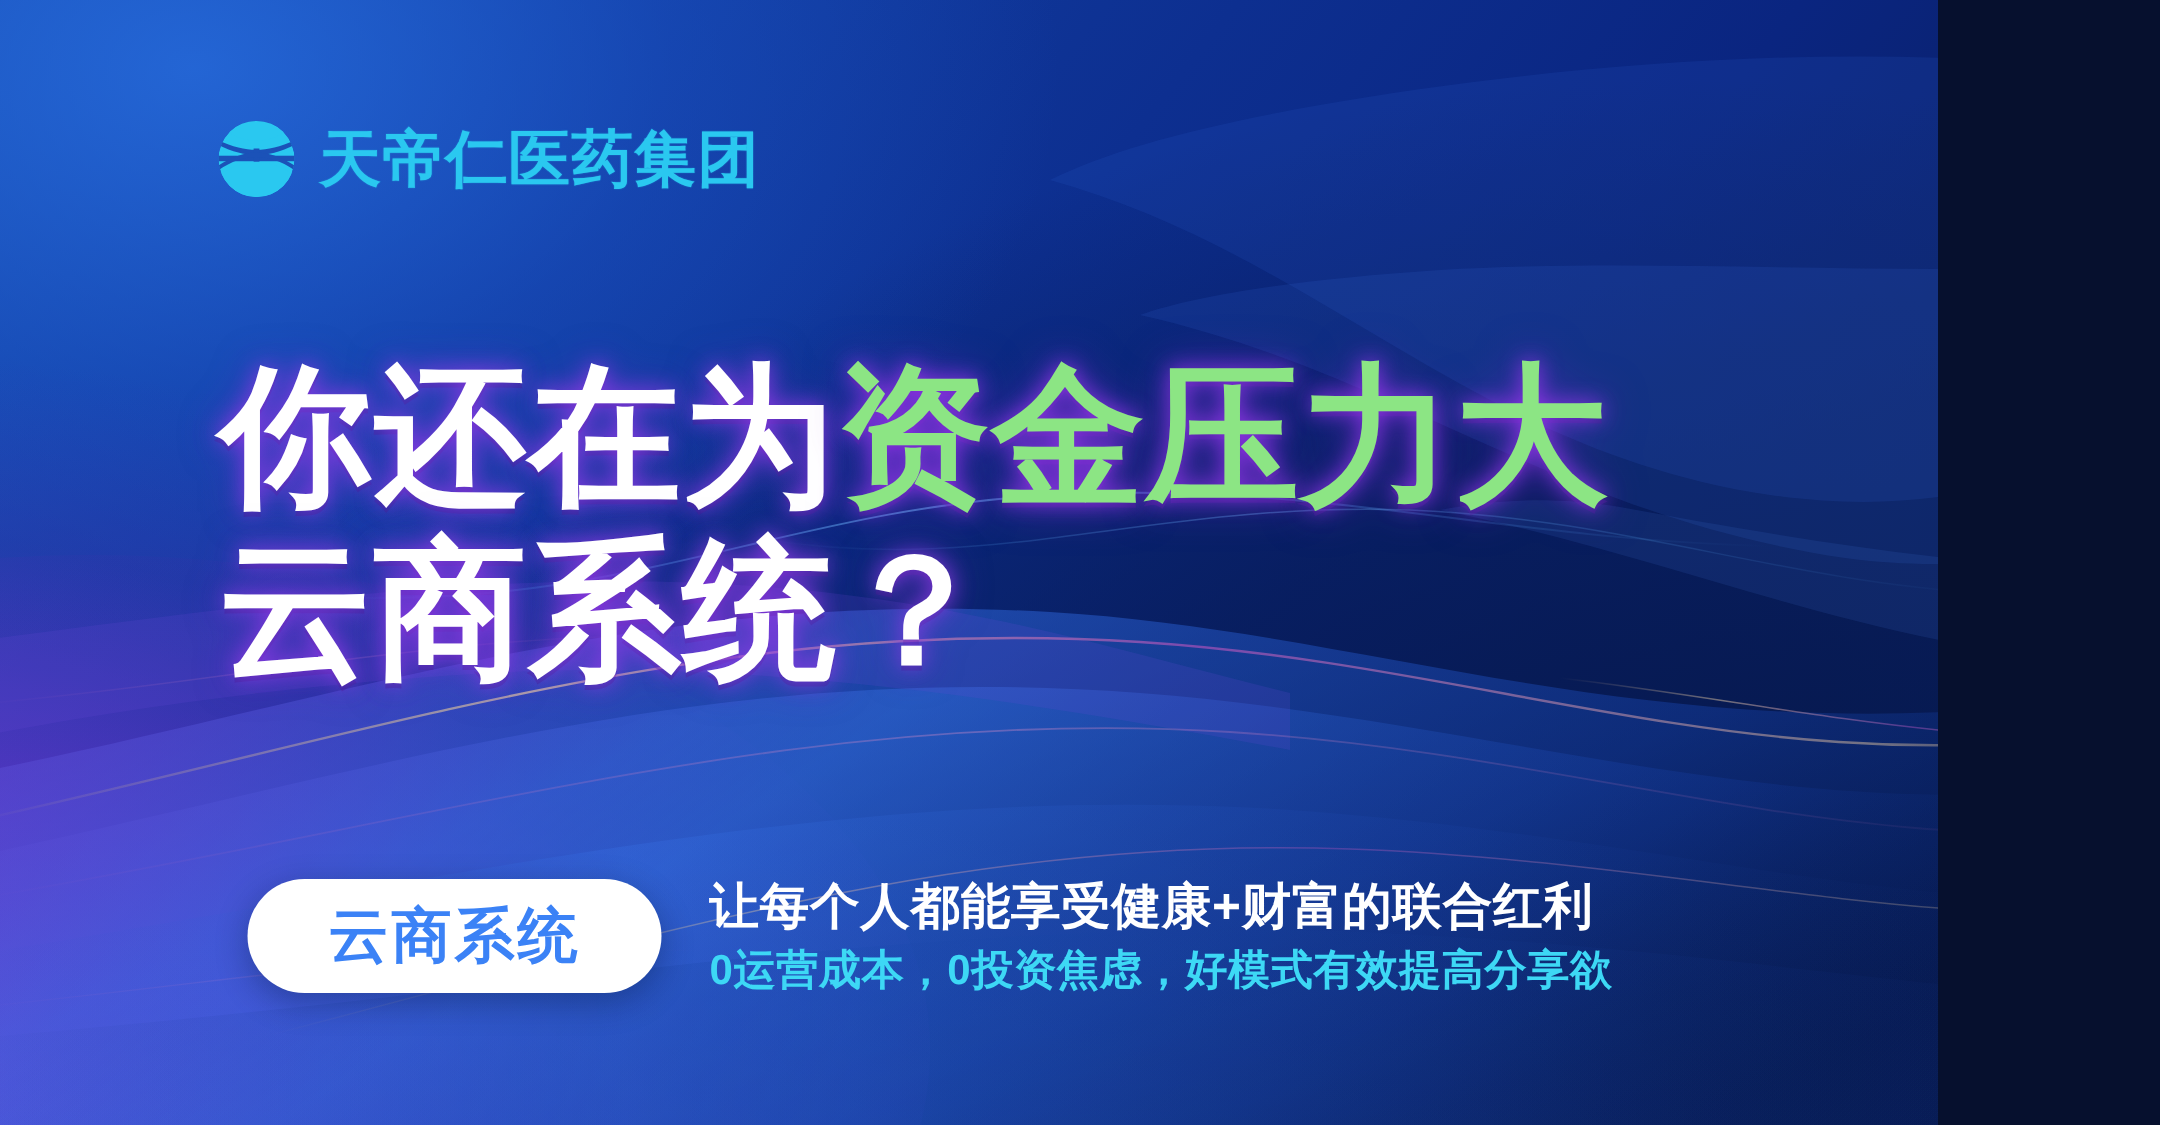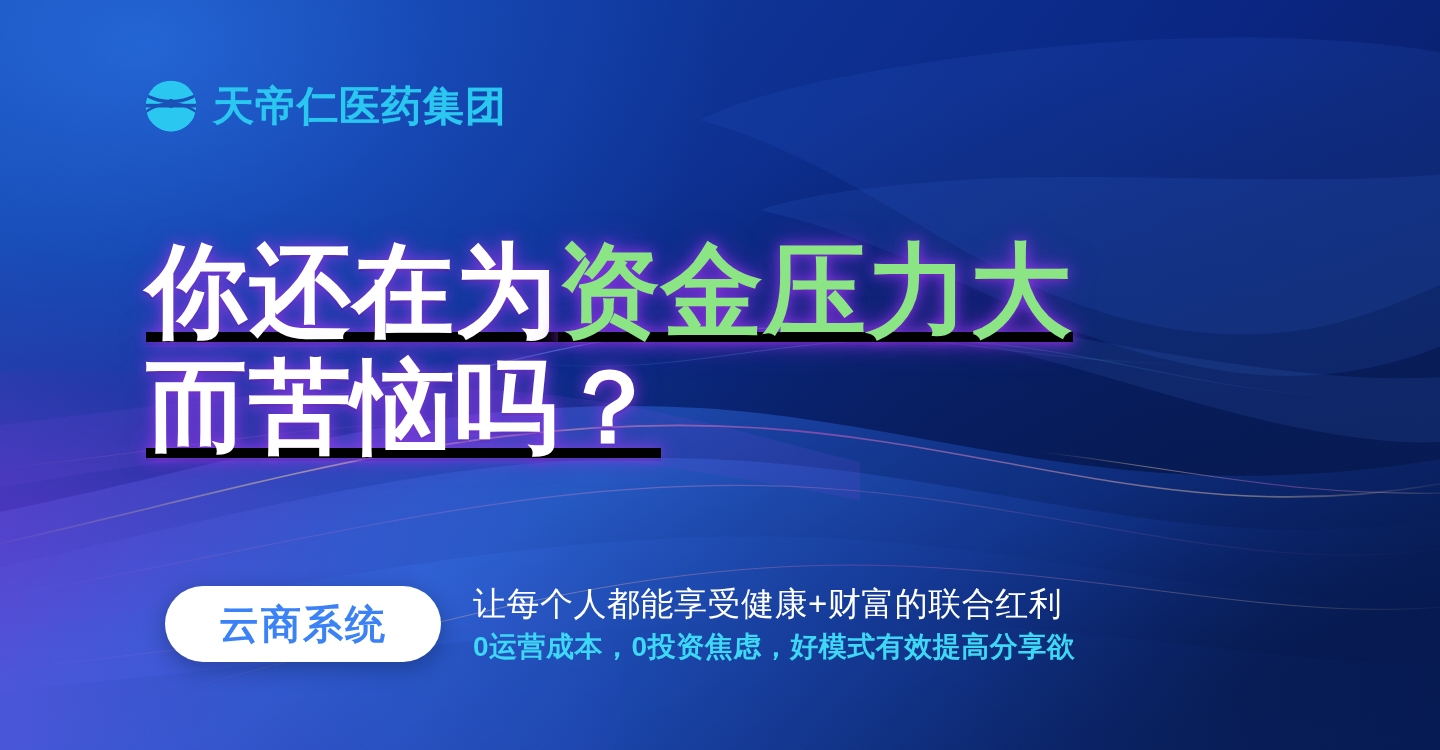--- a/index.html
+++ b/index.html
@@ -2,21 +2,21 @@
 <html><head>
 <meta charset="utf-8">
 <style>
   html, body {
     margin: 0;
     padding: 0;
     background: #06102e;
   }
   .banner {
     position: relative;
-    width: 1440px;
+    width: 1292px;
     height: 750px;
     overflow: hidden;
     font-family: "Liberation Sans", "DejaVu Sans", sans-serif;
     
     background:
       radial-gradient(ellipse 900px 620px at -6% 96%, rgba(132,60,222,0.95) 0%, rgba(104,52,206,0.72) 30%, rgba(60,44,170,0.30) 58%, rgba(20,40,140,0.0) 78%),
       radial-gradient(ellipse 760px 520px at 10% 6%, rgba(40,110,225,0.75) 0%, rgba(28,84,200,0.42) 42%, rgba(16,56,160,0.0) 76%),
       radial-gradient(ellipse 1100px 760px at 86% 88%, rgba(5,22,72,0.95) 0%, rgba(7,27,84,0.72) 42%, rgba(9,33,100,0.0) 80%),
       linear-gradient(128deg, #1a53b6 0%, #123fa4 20%, #0d2f90 44%, #0a2580 64%, #0a1f62 84%, #081a4e 100%);
   }
@@ -49,21 +49,20 @@
     white-space: nowrap;
     text-shadow: 0 0 1px rgba(42,200,240,0.6);
   }
 
   
   .headline {
     position: absolute;
     left: 146px;
     top: 236px;
     width: 1060px;
-    text-decoration: underline;
   }
   .hl-line {
     font-size: 102px;
     font-weight: 700;
     line-height: 1.08;
     letter-spacing: 1px;
     white-space: nowrap;
   }
   .hl-line-2 { margin-top: 6px; }
   .hl-white {
@@ -108,21 +107,21 @@
     line-height: 1;
   }
   .tagline-block {
     margin-left: 32px;
     display: flex;
     flex-direction: column;
     justify-content: center;
   }
   .tagline-main {
     font-size: 33px;
-    font-weight: 400;
+    font-weight: 700;
     color: #ffffff;
     line-height: 1.22;
     white-space: nowrap;
     letter-spacing: 0.5px;
   }
   .tagline-sub {
     margin-top: 6px;
     font-size: 28px;
     font-weight: 700;
     color: #3dd8f5;
@@ -231,21 +230,21 @@
         <path d="M-4,50 C 6,40 18,36 32,36 C 46,36 58,40 68,50 L68,46.5 C 58,36.5 46,32.5 32,32.5 C 18,32.5 6,36.5 -4,46.5 Z" fill="#1b52b8" opacity="0"></path>
       </g>
     </svg>
     <div class="logo-text">天帝仁医药集团</div>
   </div>
 
   <div class="headline">
     <div class="hl-line hl-line-1">
       <span class="hl-white">你还在为</span><span class="hl-green">资金压力大</span>
     </div>
-    <div class="hl-line hl-line-2 hl-white">而苦恼吗？</div>
+    <div class="hl-line hl-line-2 hl-white">云商系统？</div>
   </div>
 
   <div class="bottom-row">
     <div class="badge">
       <span class="badge-text">云商系统</span>
     </div>
     <div class="tagline-block">
       <div class="tagline-main">让每个人都能享受健康+财富的联合红利</div>
       <div class="tagline-sub">0运营成本，0投资焦虑，好模式有效提高分享欲</div>
     </div>

